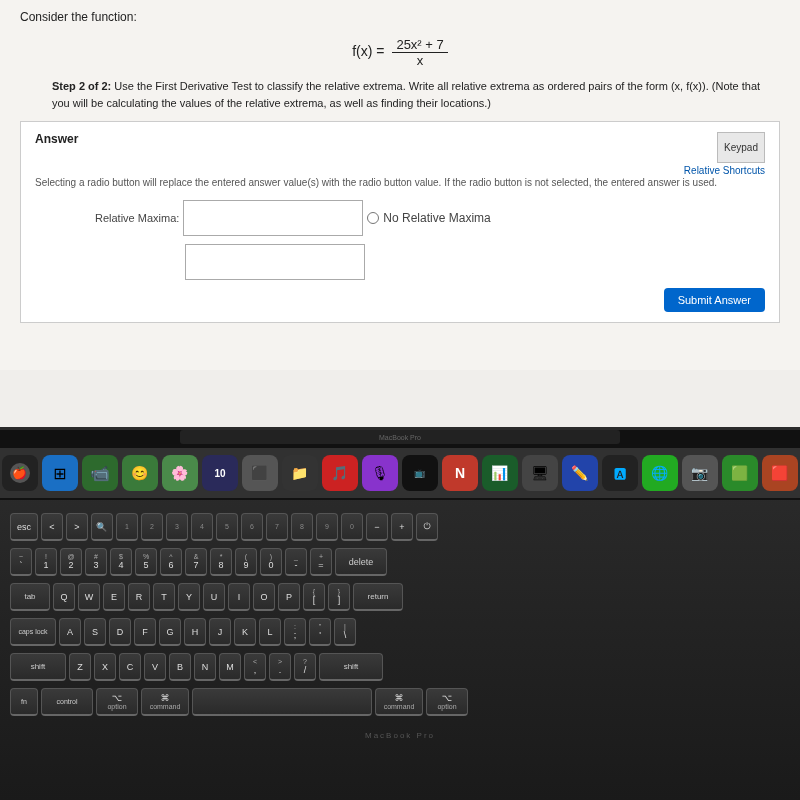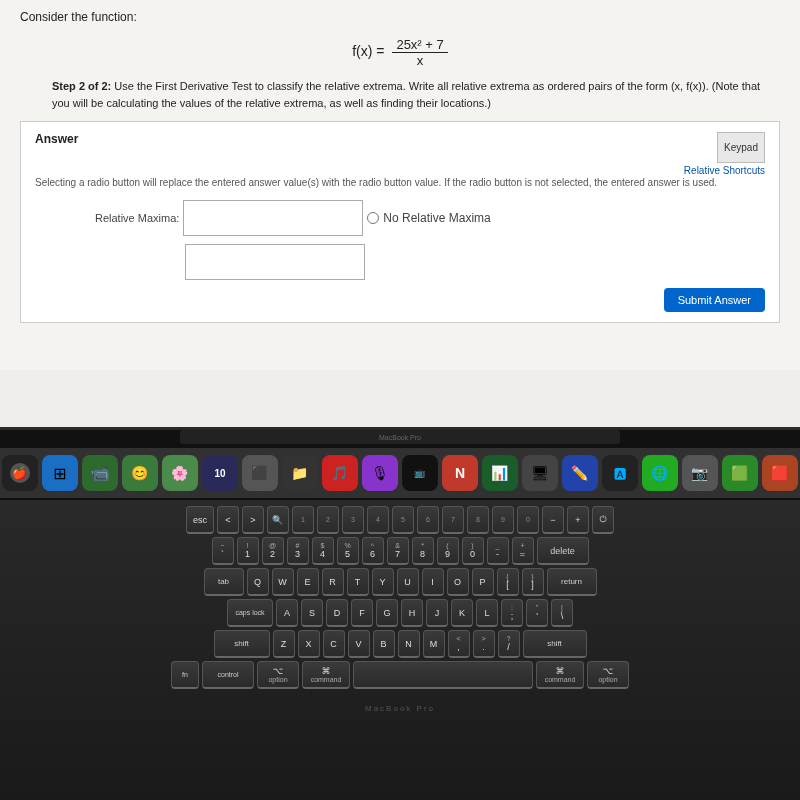--- a/index.html
+++ b/index.html
@@ -243,21 +243,21 @@
 
     
     .keyboard-area {
       padding: 6px 10px 10px 10px;
     }
 
     .keyboard-row {
       display: flex;
       gap: 3px;
       margin-bottom: 3px;
-      justify-content: center;
+      margin-top: 7px;
     }
 
     .key {
       background: linear-gradient(180deg, #3a3a3a 0%, #2a2a2a 100%);
       border: 1px solid #555;
       border-bottom: 2px solid #666;
       border-radius: 4px;
       color: #ccc;
       font-size: 8px;
       display: flex;

